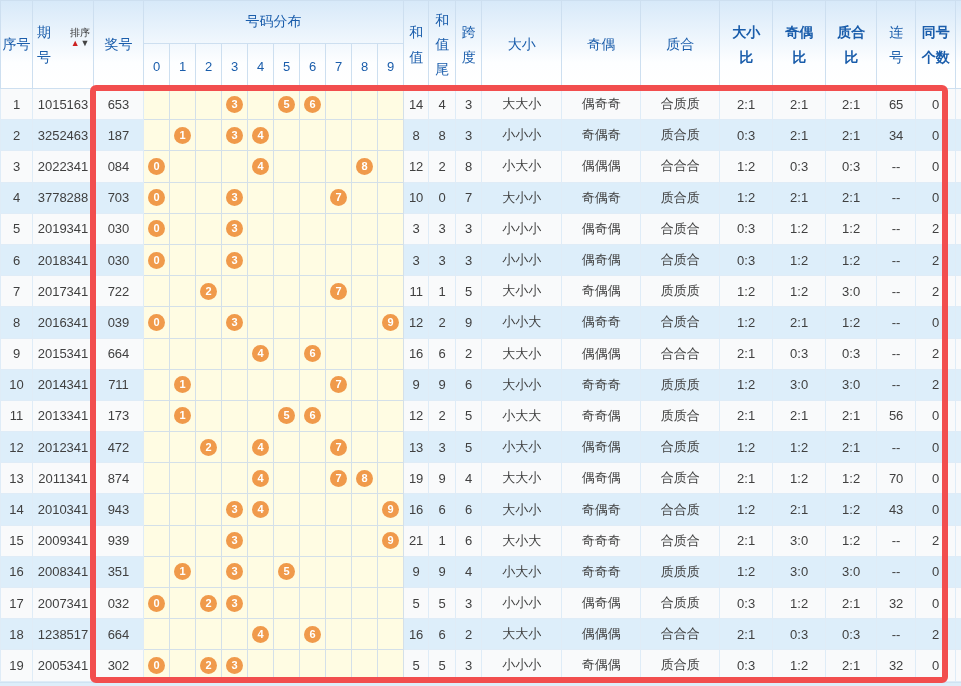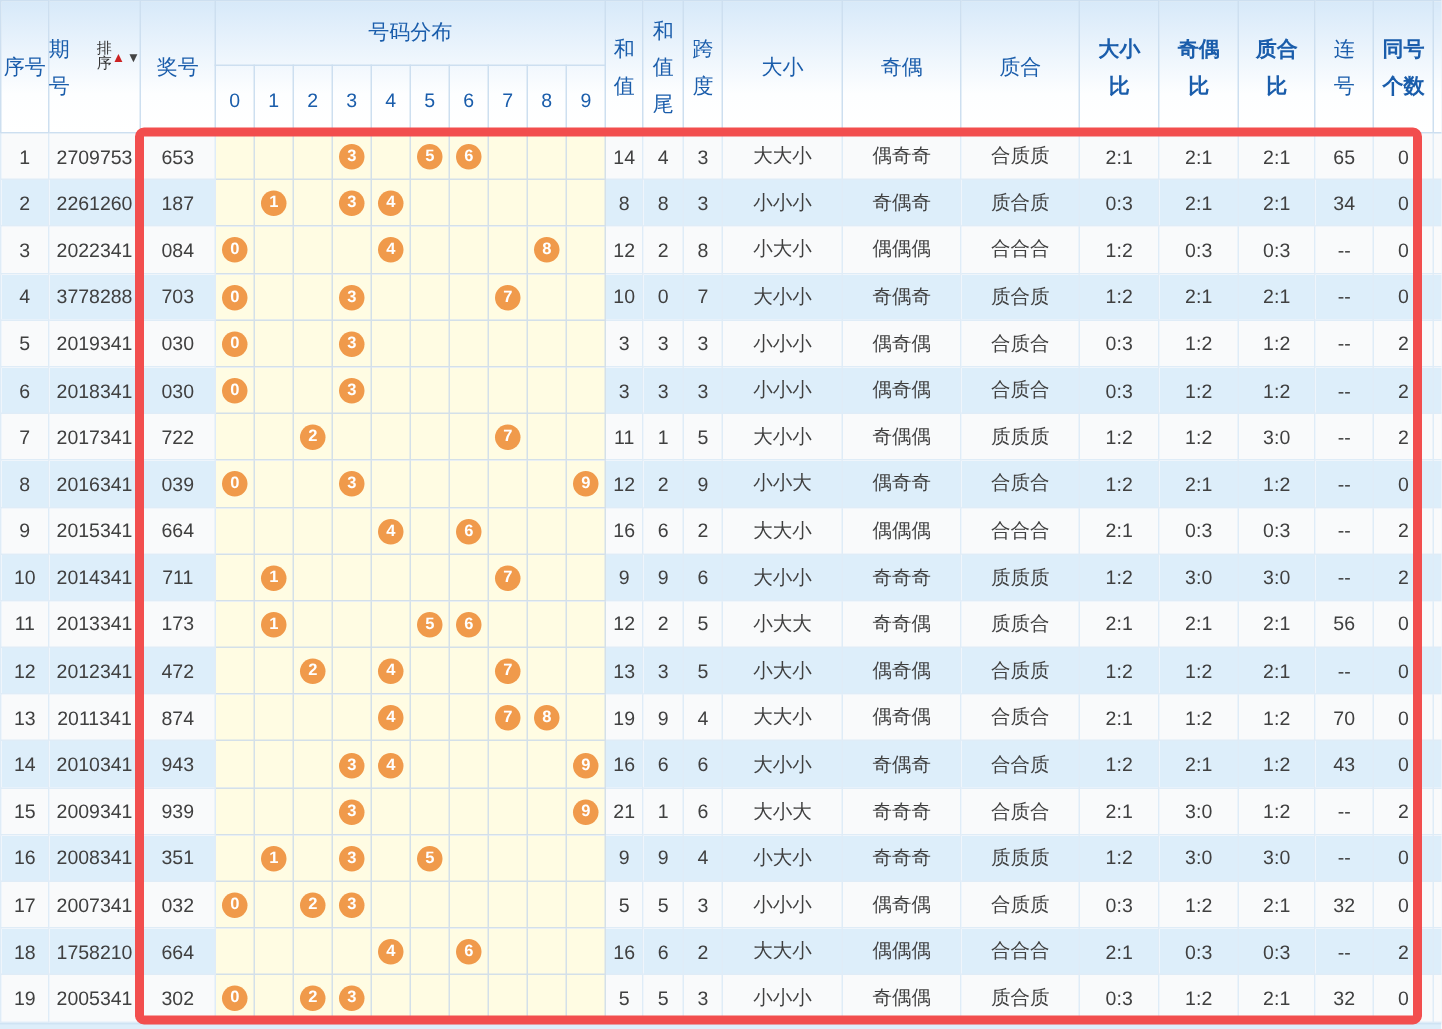--- a/index.html
+++ b/index.html
@@ -37,21 +37,21 @@
   td.dcell { background:var(--dist-bg); border-color:#d4e0e9; }
   .ball {
     display:inline-block; width:17px; height:17px; line-height:17px;
     border-radius:50%; background:var(--ball); color:#fff;
     font-size:11px; font-weight:bold; text-align:center;
   }
   .stack { display:inline-block; word-break:break-all; line-height:1.75; vertical-align:middle; }
   .w1 { width:1.15em; }
   .w2 { width:2.3em;font-weight:bold; }
   .period-head { display:flex; align-items:center; justify-content:center; gap:18px; }
-  .sort-box { display:flex; flex-direction:row; align-items:center; line-height:1; margin-top:-14px;justify-content:space-between; }
+  .sort-box { display:flex; flex-direction:column; align-items:center; line-height:1; margin-top:-14px;justify-content:space-between; }
   .sort-label { font-size:10px; color:#333; }
   .arrows { display:flex; gap:1px; margin-top:1px; }
   .arrow { font-size:9px; cursor:pointer; }
   .arrow-up { color:var(--arrow-up); }
   .arrow-down { color:var(--arrow-down); }
   .highlight-box {
     position:absolute; left:90px; top:85px; width:858px; height:598px;
     border:6px solid var(--highlight); border-radius:6px;
     pointer-events:none; z-index:5;
   }
@@ -156,21 +156,21 @@
         <th class="digit-th">5</th>
         <th class="digit-th">6</th>
         <th class="digit-th">7</th>
         <th class="digit-th">8</th>
         <th class="digit-th">9</th>
       </tr>
     </thead>
     <tbody id="table-body">
   <tr>
     <td class="f-seq">1</td>
-    <td class="f-period">2709753</td>
+    <td class="f-period">1015163</td>
     <td class="f-prize">653</td>
     <td class="dcell"></td>
     <td class="dcell"></td>
     <td class="dcell"></td>
     <td class="dcell"><span class="ball">3</span></td>
     <td class="dcell"></td>
     <td class="dcell"><span class="ball">5</span></td>
     <td class="dcell"><span class="ball">6</span></td>
     <td class="dcell"></td>
     <td class="dcell"></td>
@@ -184,21 +184,21 @@
     <td class="f-size_ratio">2:1</td>
     <td class="f-parity_ratio">2:1</td>
     <td class="f-prime_ratio">2:1</td>
     <td class="f-consecutive">65</td>
     <td class="f-same">0</td>
     <td></td>
   </tr>
 
   <tr>
     <td class="f-seq">2</td>
-    <td class="f-period">2261260</td>
+    <td class="f-period">3252463</td>
     <td class="f-prize">187</td>
     <td class="dcell"></td>
     <td class="dcell"><span class="ball">1</span></td>
     <td class="dcell"></td>
     <td class="dcell"><span class="ball">3</span></td>
     <td class="dcell"><span class="ball">4</span></td>
     <td class="dcell"></td>
     <td class="dcell"></td>
     <td class="dcell"></td>
     <td class="dcell"></td>
@@ -632,21 +632,21 @@
     <td class="f-size_ratio">0:3</td>
     <td class="f-parity_ratio">1:2</td>
     <td class="f-prime_ratio">2:1</td>
     <td class="f-consecutive">32</td>
     <td class="f-same">0</td>
     <td></td>
   </tr>
 
   <tr>
     <td class="f-seq">18</td>
-    <td class="f-period">1758210</td>
+    <td class="f-period">1238517</td>
     <td class="f-prize">664</td>
     <td class="dcell"></td>
     <td class="dcell"></td>
     <td class="dcell"></td>
     <td class="dcell"></td>
     <td class="dcell"><span class="ball">4</span></td>
     <td class="dcell"></td>
     <td class="dcell"><span class="ball">6</span></td>
     <td class="dcell"></td>
     <td class="dcell"></td>

